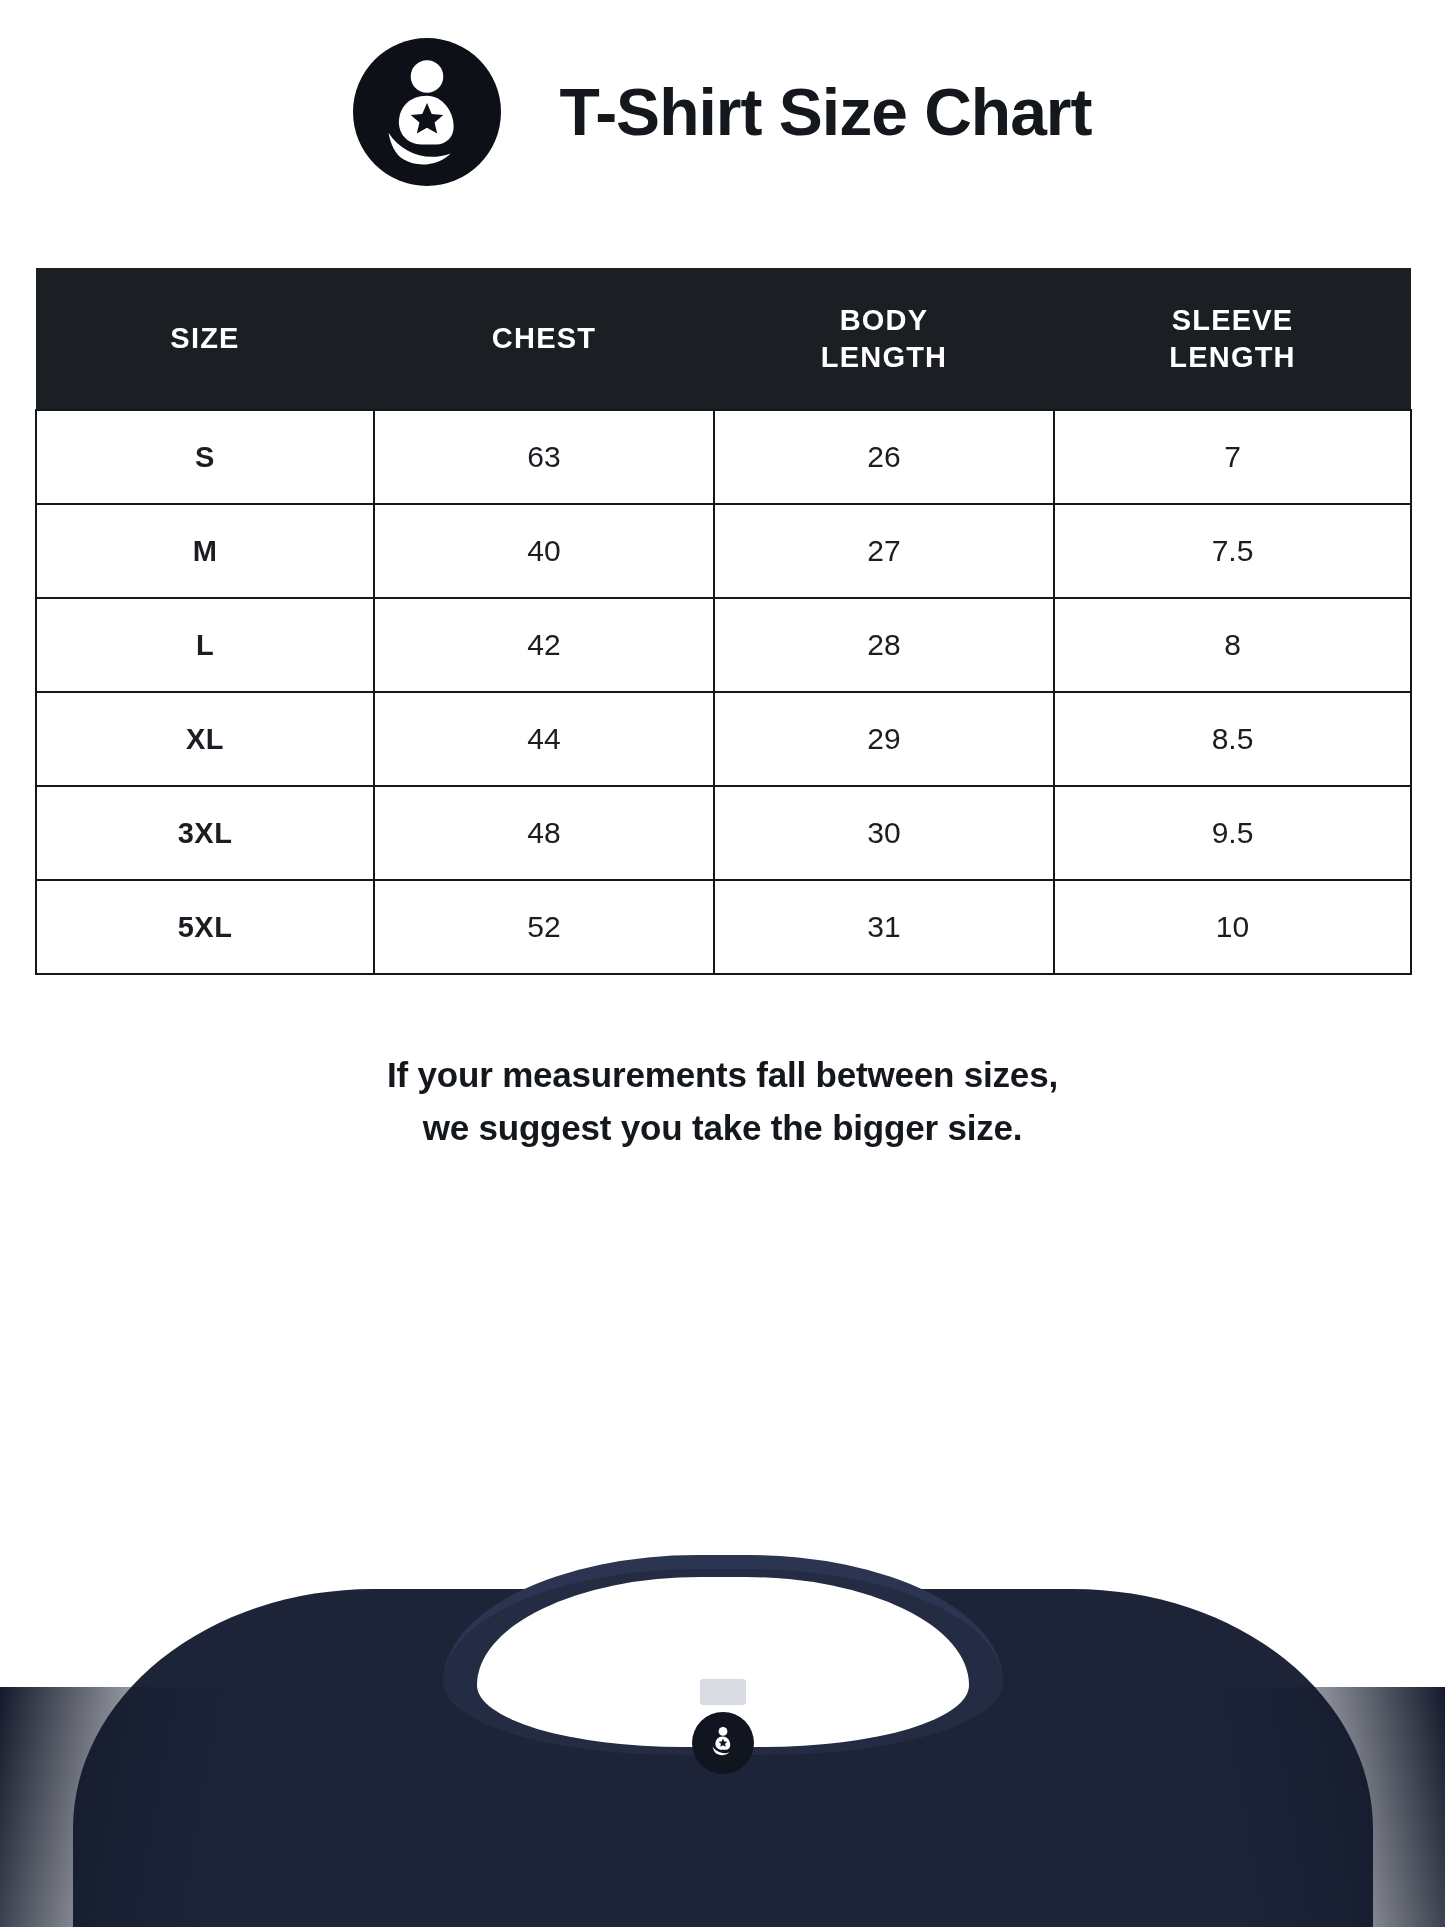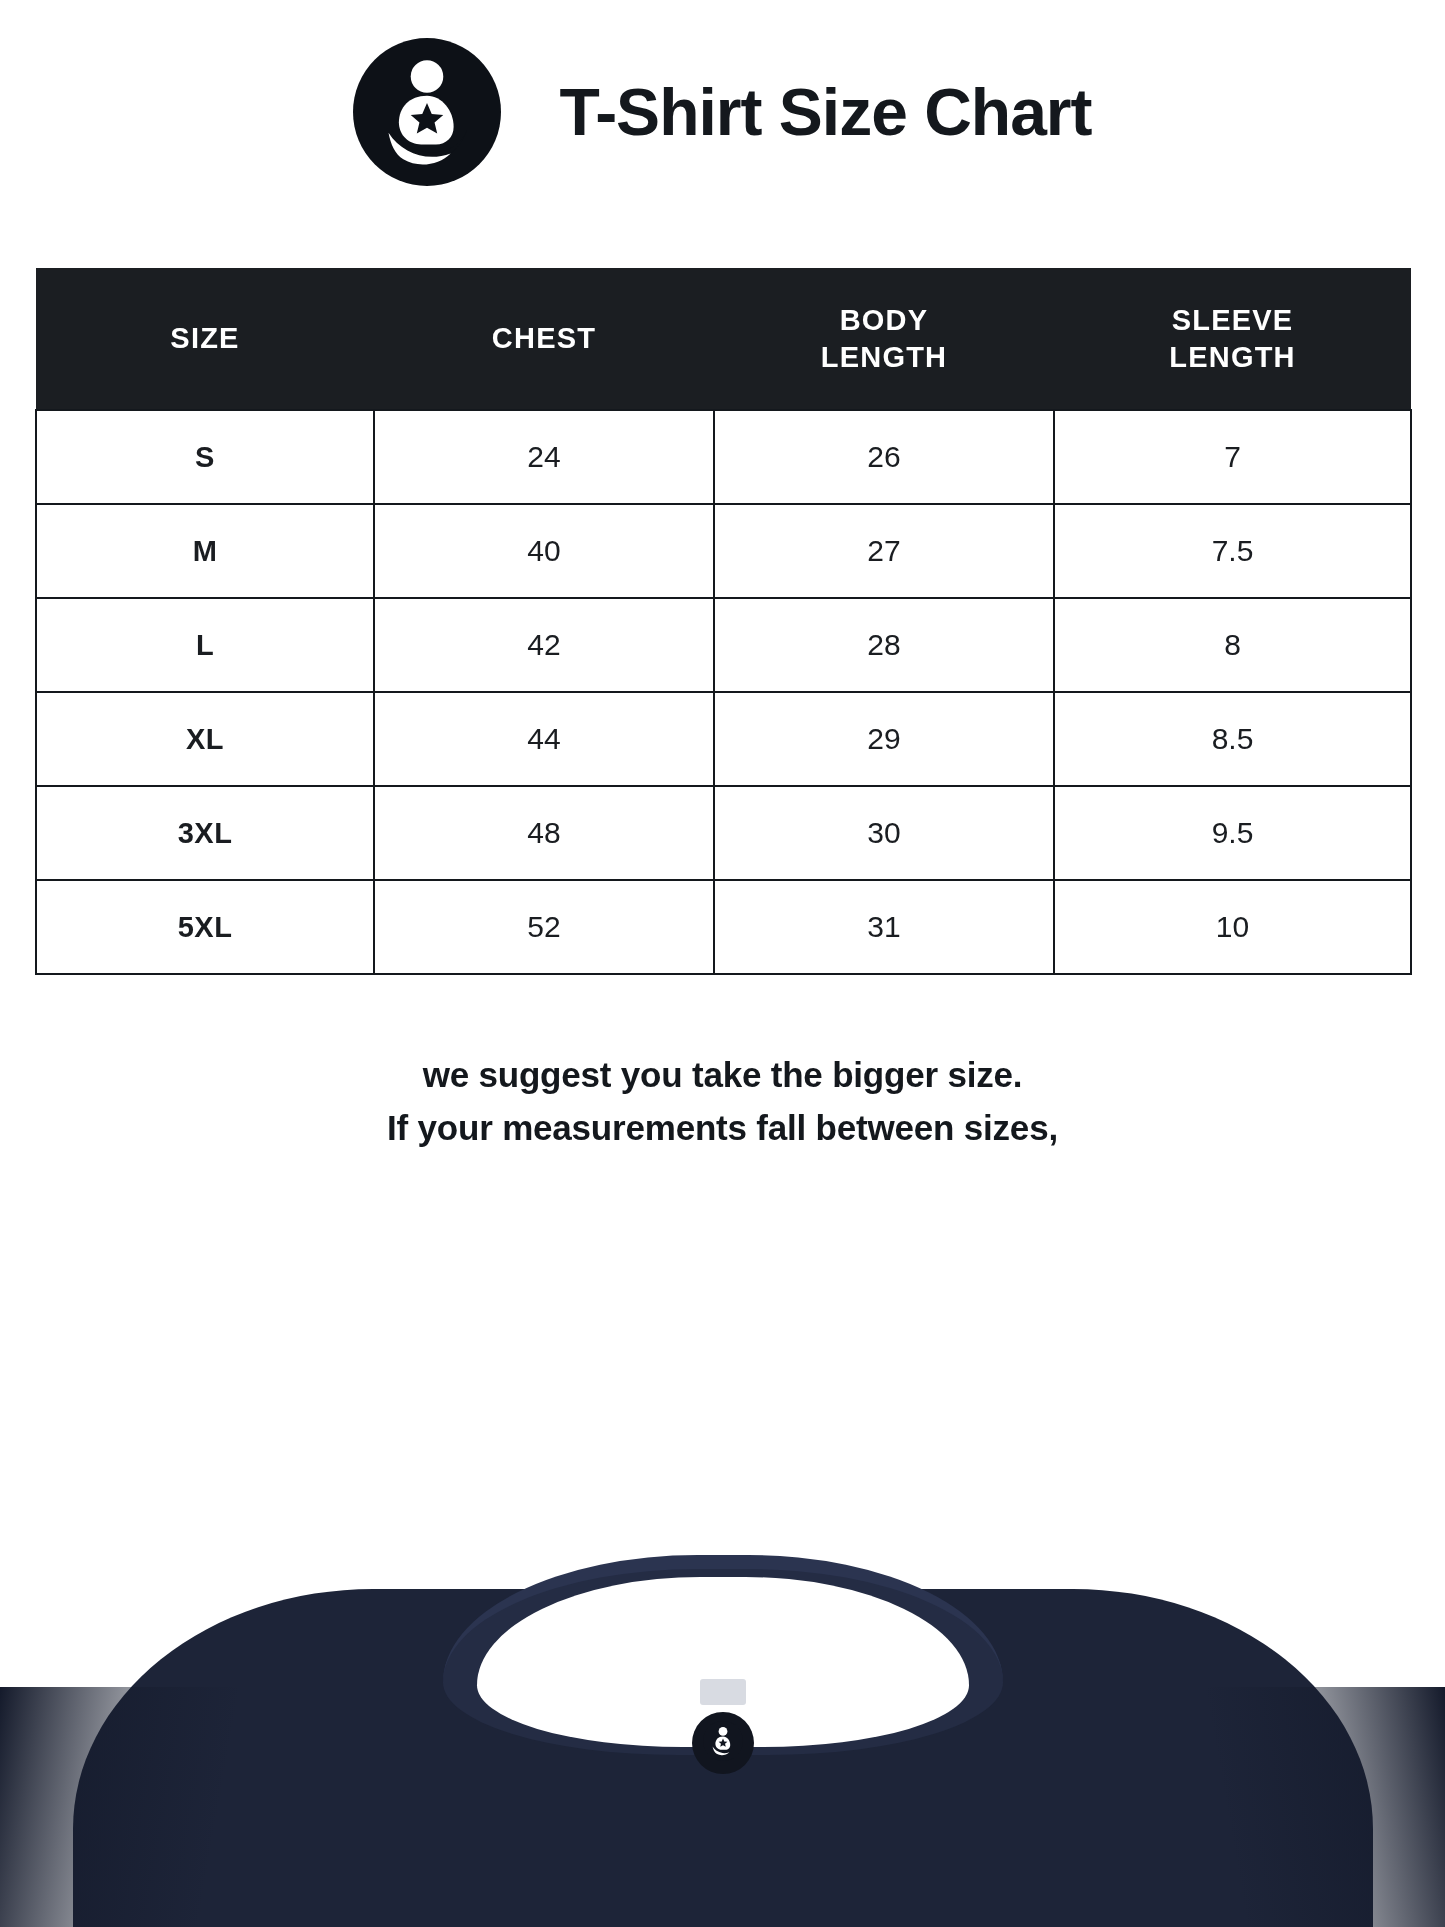--- a/index.html
+++ b/index.html
@@ -207,21 +207,21 @@
         </th>
         <th class="col-sleeve">
           <span>SLEEVE</span><br>
           <span>LENGTH</span>
         </th>
       </tr>
     </thead>
     <tbody>
       <tr>
         <td class="size-cell">S</td>
-        <td>24</td>
+        <td>63</td>
         <td>26</td>
         <td>7</td>
       </tr>
       <tr>
         <td class="size-cell">M</td>
         <td>40</td>
         <td>27</td>
         <td>7.5</td>
       </tr>
       <tr>
@@ -246,22 +246,22 @@
         <td class="size-cell">5XL</td>
         <td>52</td>
         <td>31</td>
         <td>10</td>
       </tr>
     </tbody>
   </table>
 </div>
 
 <div class="note">
+  <div>If your measurements fall between sizes,</div>
   <div>we suggest you take the bigger size.</div>
-  <div>If your measurements fall between sizes,</div>
 </div>
 
 <div class="shirt-area">
   <div class="shirt-body"></div>
   <div class="shirt-shade-left"></div>
   <div class="shirt-shade-right"></div>
   <div class="collar"></div>
   <div class="collar-inner"></div>
   <div class="care-tag"></div>
   <div class="neck-badge">

